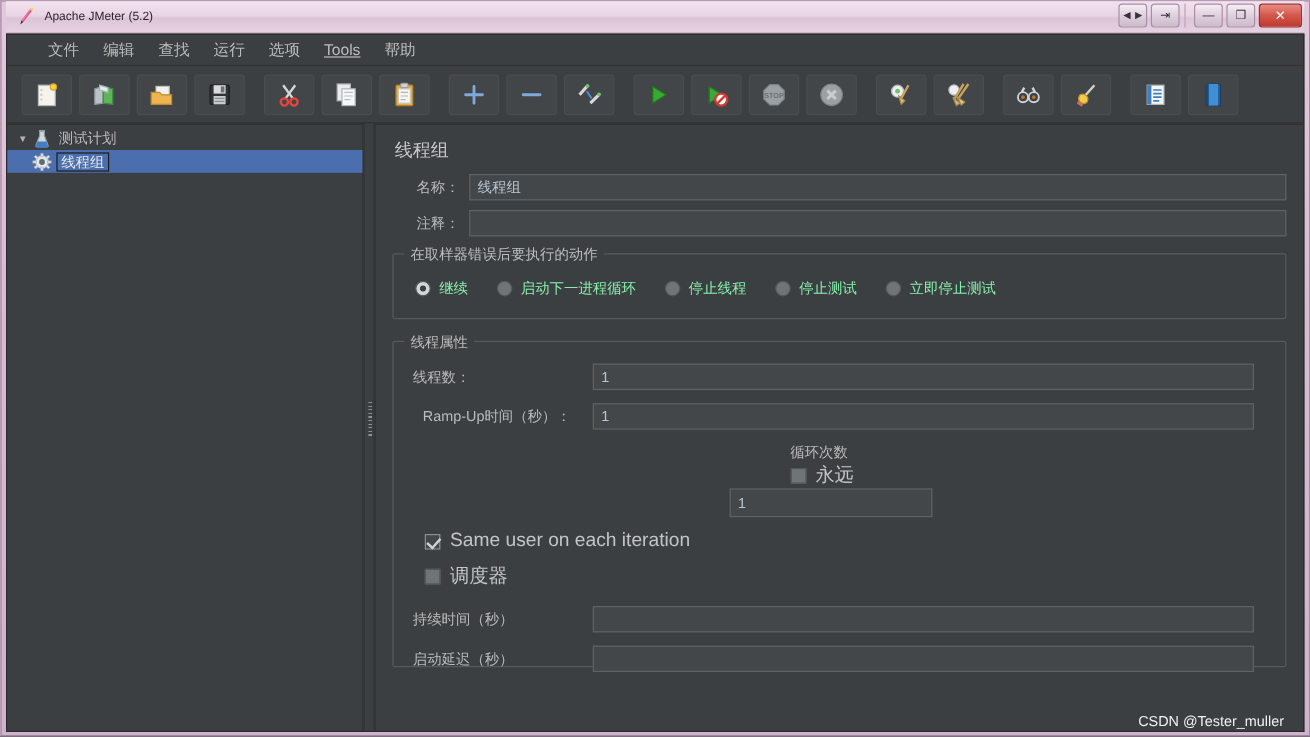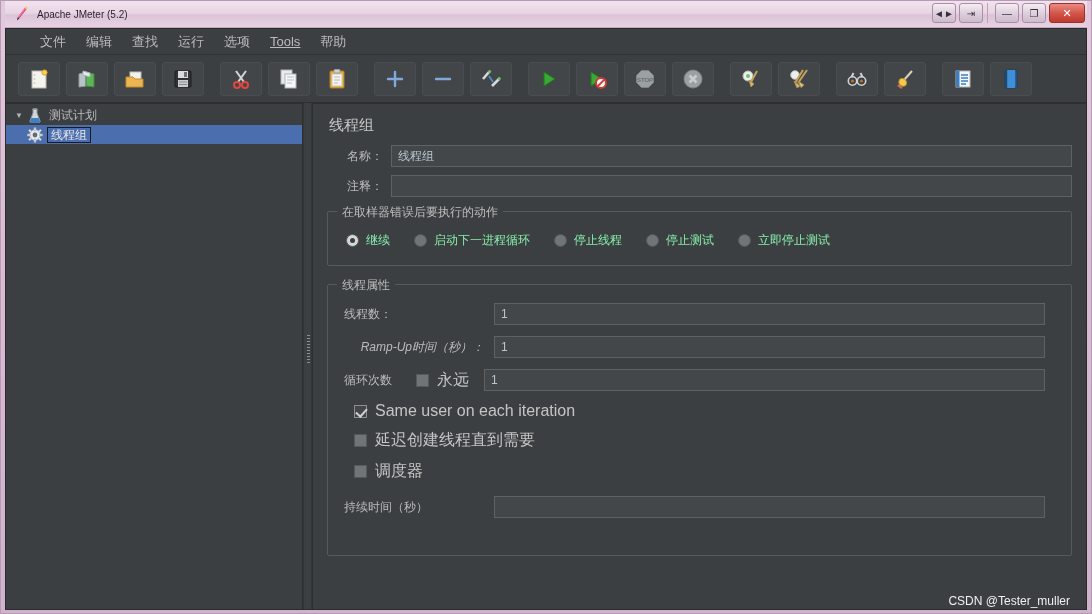--- a/index.html
+++ b/index.html
@@ -686,53 +686,53 @@
 
         <div class="groupbox" style="margin-top:18px;padding-top:18px;height:272px;">
           <span class="gb-title">线程属性</span>
 
           <div class="field-row" style="margin-bottom:11px;">
             <span class="field-label" style="width:140px;margin-right:10px;text-align:left;padding-left:4px;">线程数：</span>
             <input class="tf" style="flex: 1 1 0%;" type="text" value="1">
           </div>
 
           <div class="field-row" style="margin-bottom:11px;">
-            <span class="field-label" style="width:140px;margin-right:10px;text-align:right;padding-left:4px;font-style:italic;">Ramp-Up时间（秒）：</span>
+            <span class="field-label" style="width:140px;margin-right:10px;text-align:center;padding-left:4px;">Ramp-Up时间（秒）：</span>
             <input class="tf" style="flex: 1 1 0%;" type="text" value="1">
           </div>
 
-          <div class="field-row" style="margin-bottom:11px;">
+          <div class="field-row" style="margin-bottom:11px;flex-direction:column;">
             <span class="field-label" style="width:72px;text-align:left;padding-left:4px;">循环次数</span>
             <span class="cb-row" style="margin:0 0 0 0;width:68px;">
               <span class="cb-mark"></span>
               <span class="cb-text">永远</span>
             </span>
             <input class="tf" style="flex: 1 1 0%;" type="text" value="1">
           </div>
 
           <div class="cb-row checked">
             <span class="cb-mark"></span>
             <span class="cb-text">Same user on each iteration</span>
           </div>
 
-          <div class="cb-row">
-            <span class="cb-mark"></span>
-            <span class="cb-text">延迟创建线程直到需要</span>
-          </div>
 
           <div class="cb-row">
             <span class="cb-mark"></span>
             <span class="cb-text">调度器</span>
           </div>
 
           <div class="field-row" style="margin-top:14px;margin-bottom:11px;">
             <span class="field-label" style="width:140px;margin-right:10px;text-align:left;padding-left:4px;">持续时间（秒）</span>
             <input class="tf" style="flex: 1 1 0%;" type="text" value="">
           </div>
 
+          <div class="field-row">
+            <span class="field-label" style="width:140px;margin-right:10px;text-align:left;padding-left:4px;">启动延迟（秒）</span>
+            <input class="tf" style="flex: 1 1 0%;" type="text" value="">
+          </div>
 
         </div>
 
         <div id="watermark">CSDN @Tester_muller</div>
 
       </div>
     </div>
   </div>
 </div>
 

